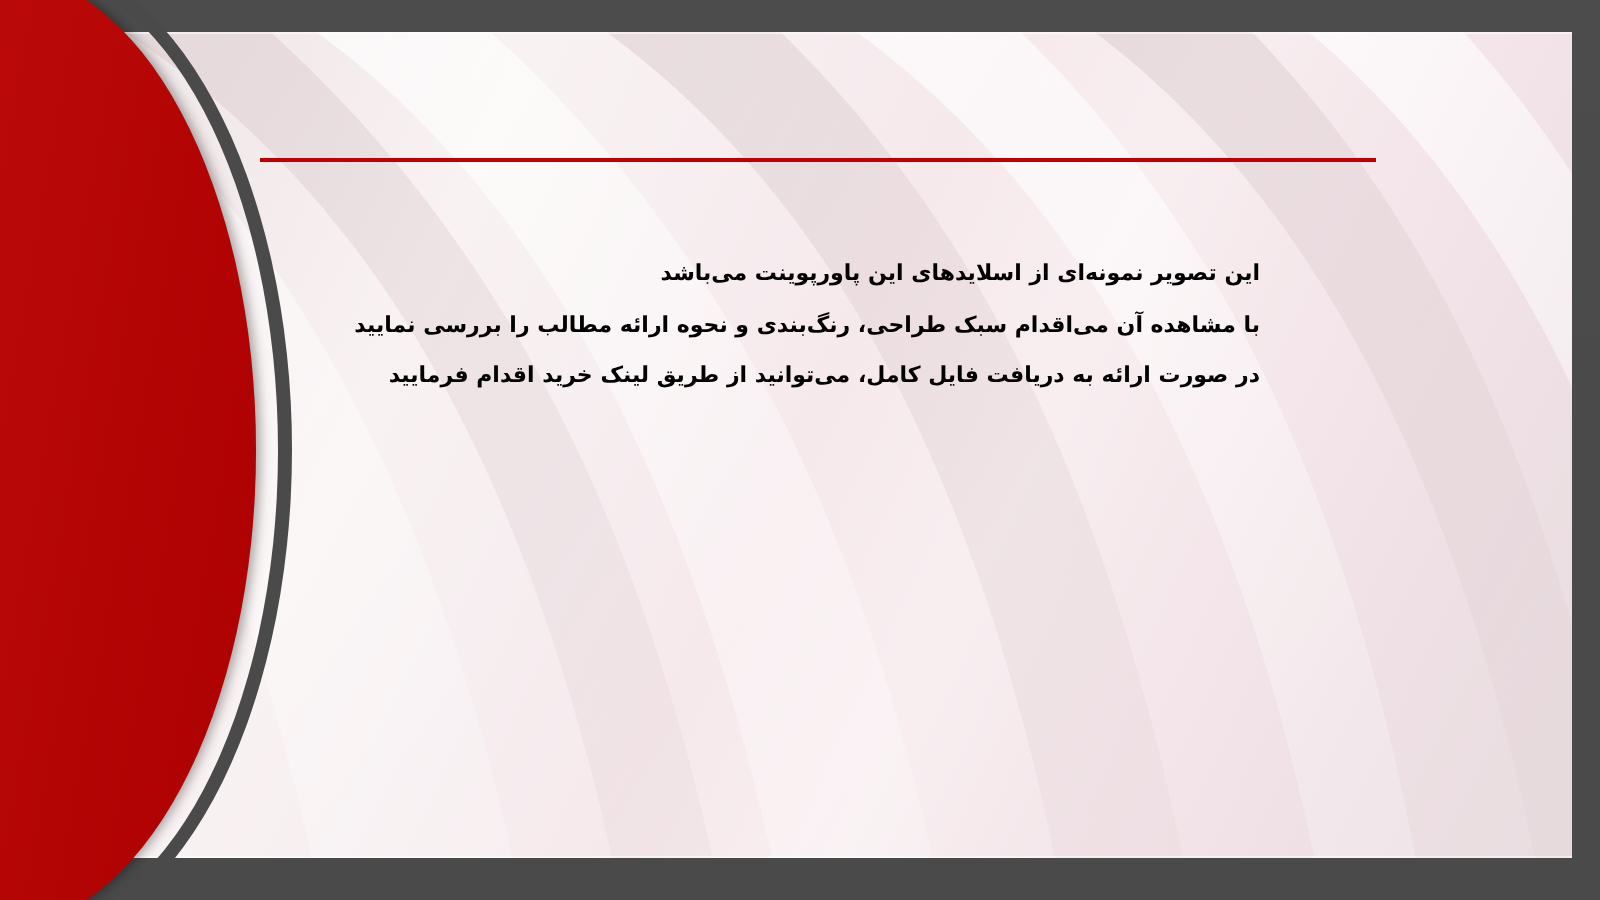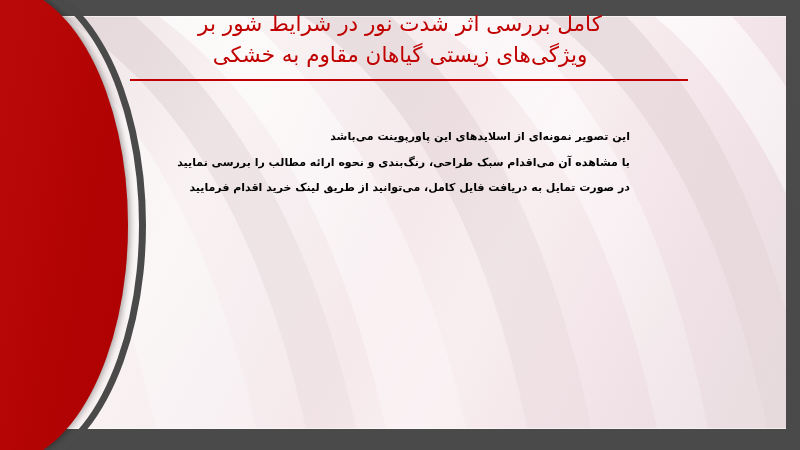--- a/index.html
+++ b/index.html
@@ -156,25 +156,21 @@
         </g>
       </svg>
     </div>
   </div>
   <div class="panel-edge-light"></div>
 
   <div class="gray-arc"></div>
   <div class="red-oval"></div>
   <div class="red-oval-shade"></div>
 
-  <div class="title-block">
-    <div class="title-line">کامل بررسی اثر شدت نور در شرایط شور بر</div>
-    <div class="title-line">ویژگی‌های زیستی گیاهان مقاوم به خشکی</div>
-  </div>
   <div class="title-rule"></div>
 
   <div class="body-block">
     <div class="body-line">این تصویر نمونه‌ای از اسلایدهای این پاورپوینت می‌باشد</div>
     <div class="body-line">با مشاهده آن می‌اقدام سبک طراحی، رنگ‌بندی و نحوه ارائه مطالب را بررسی نمایید</div>
-    <div class="body-line">در صورت تمایل به دریافت فایل کامل، می‌توانید از طریق لینک خرید اقدام فرمایید</div>
+    <div class="body-line">در صورت ارائه به دریافت فایل کامل، می‌توانید از طریق لینک خرید اقدام فرمایید</div>
   </div>
 
 </div>
 
 </body></html>

